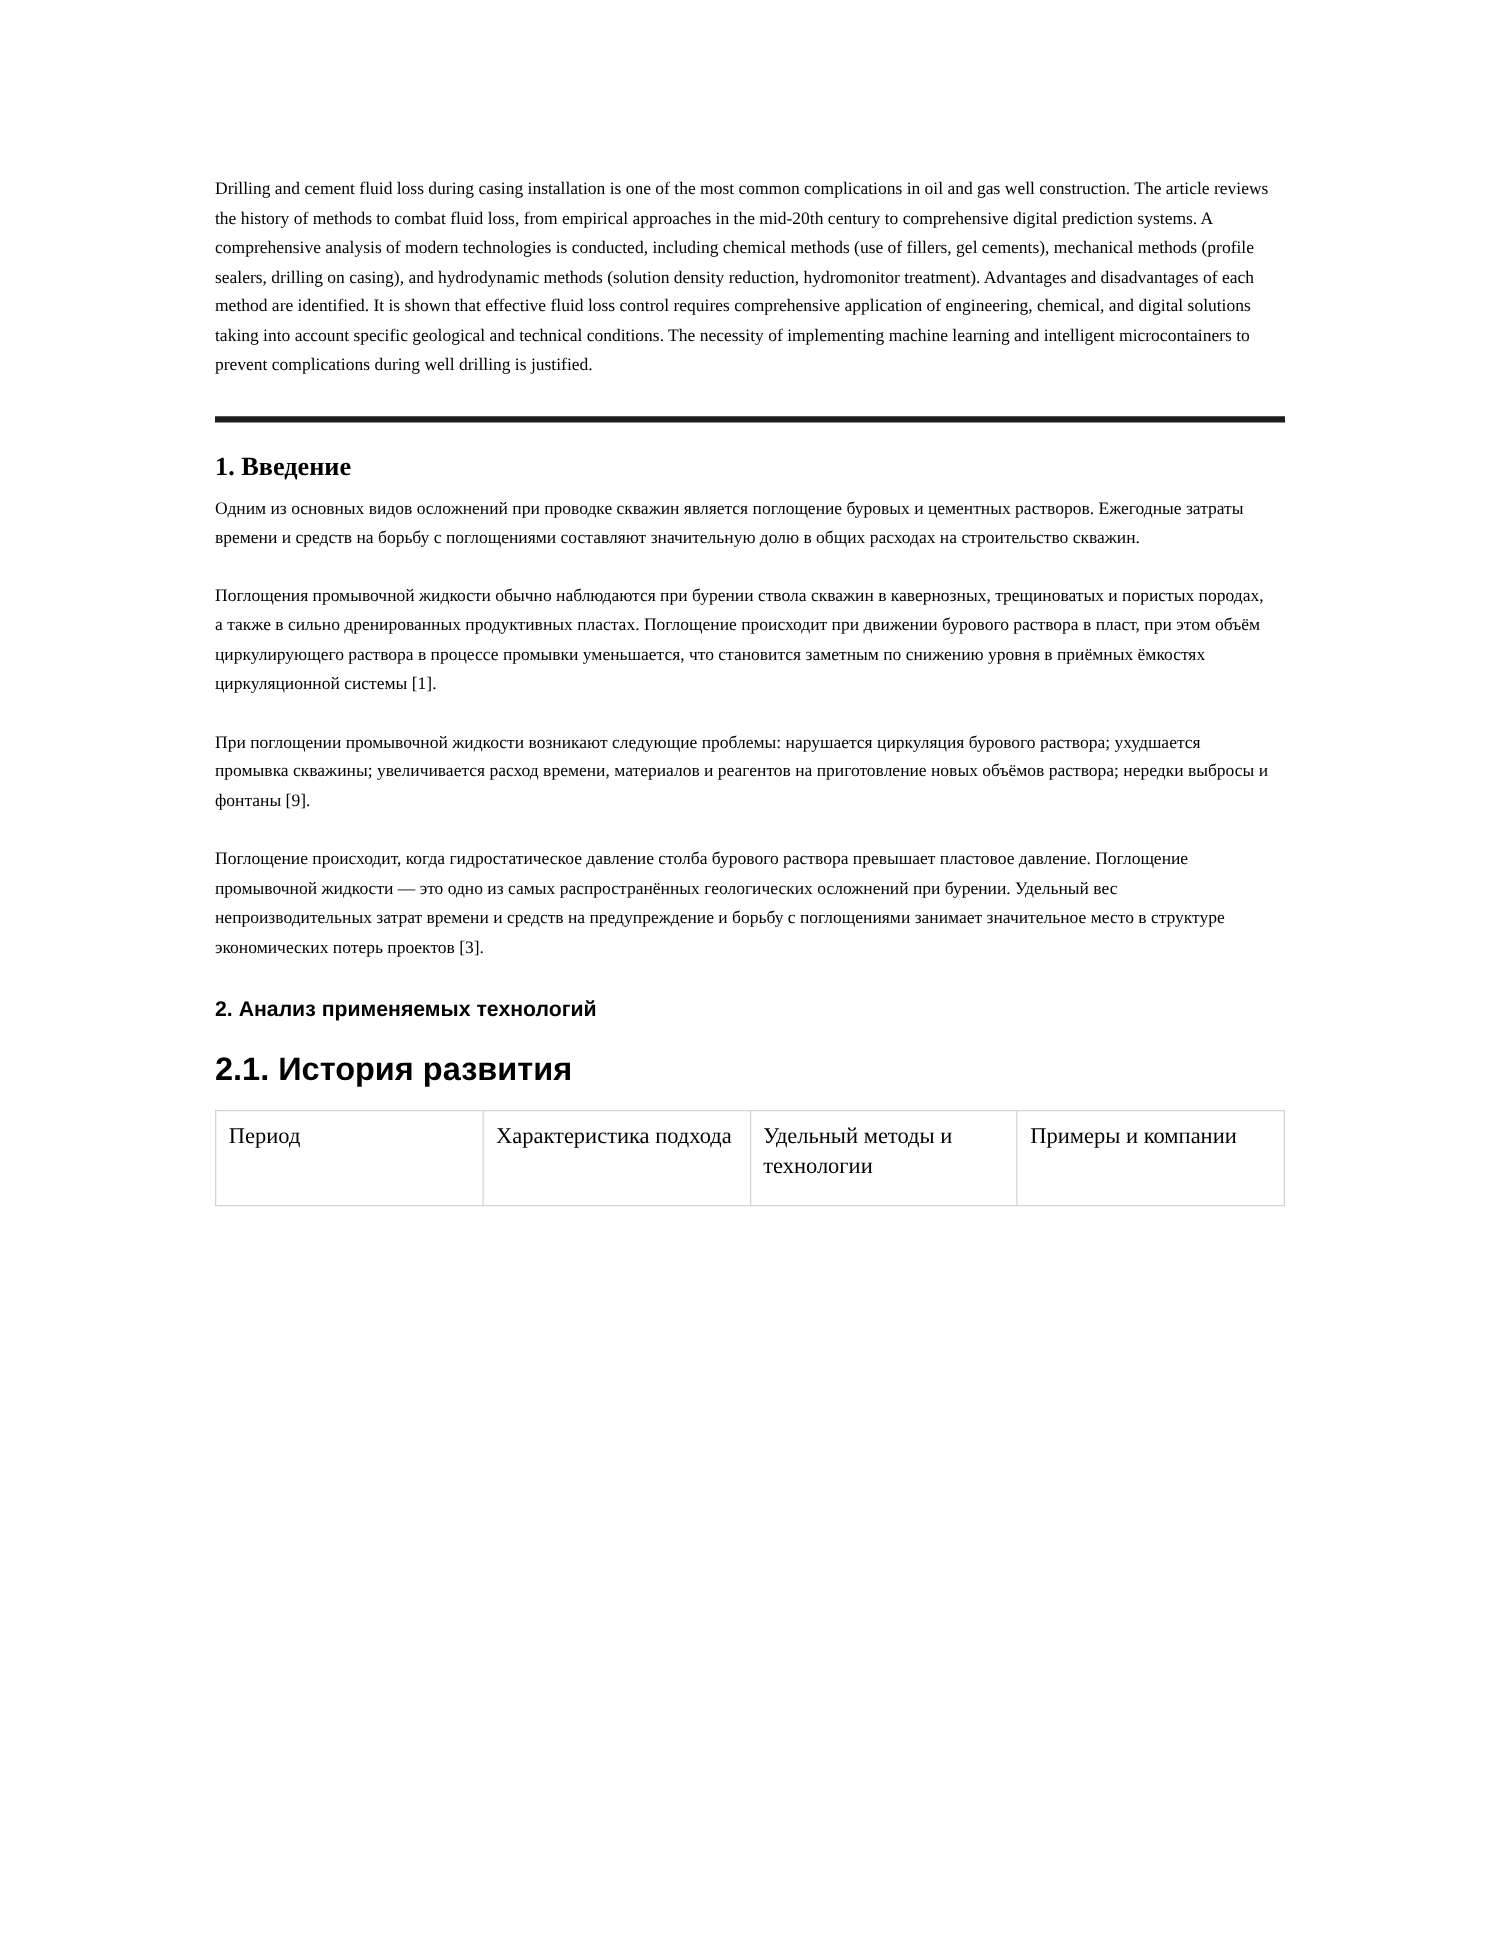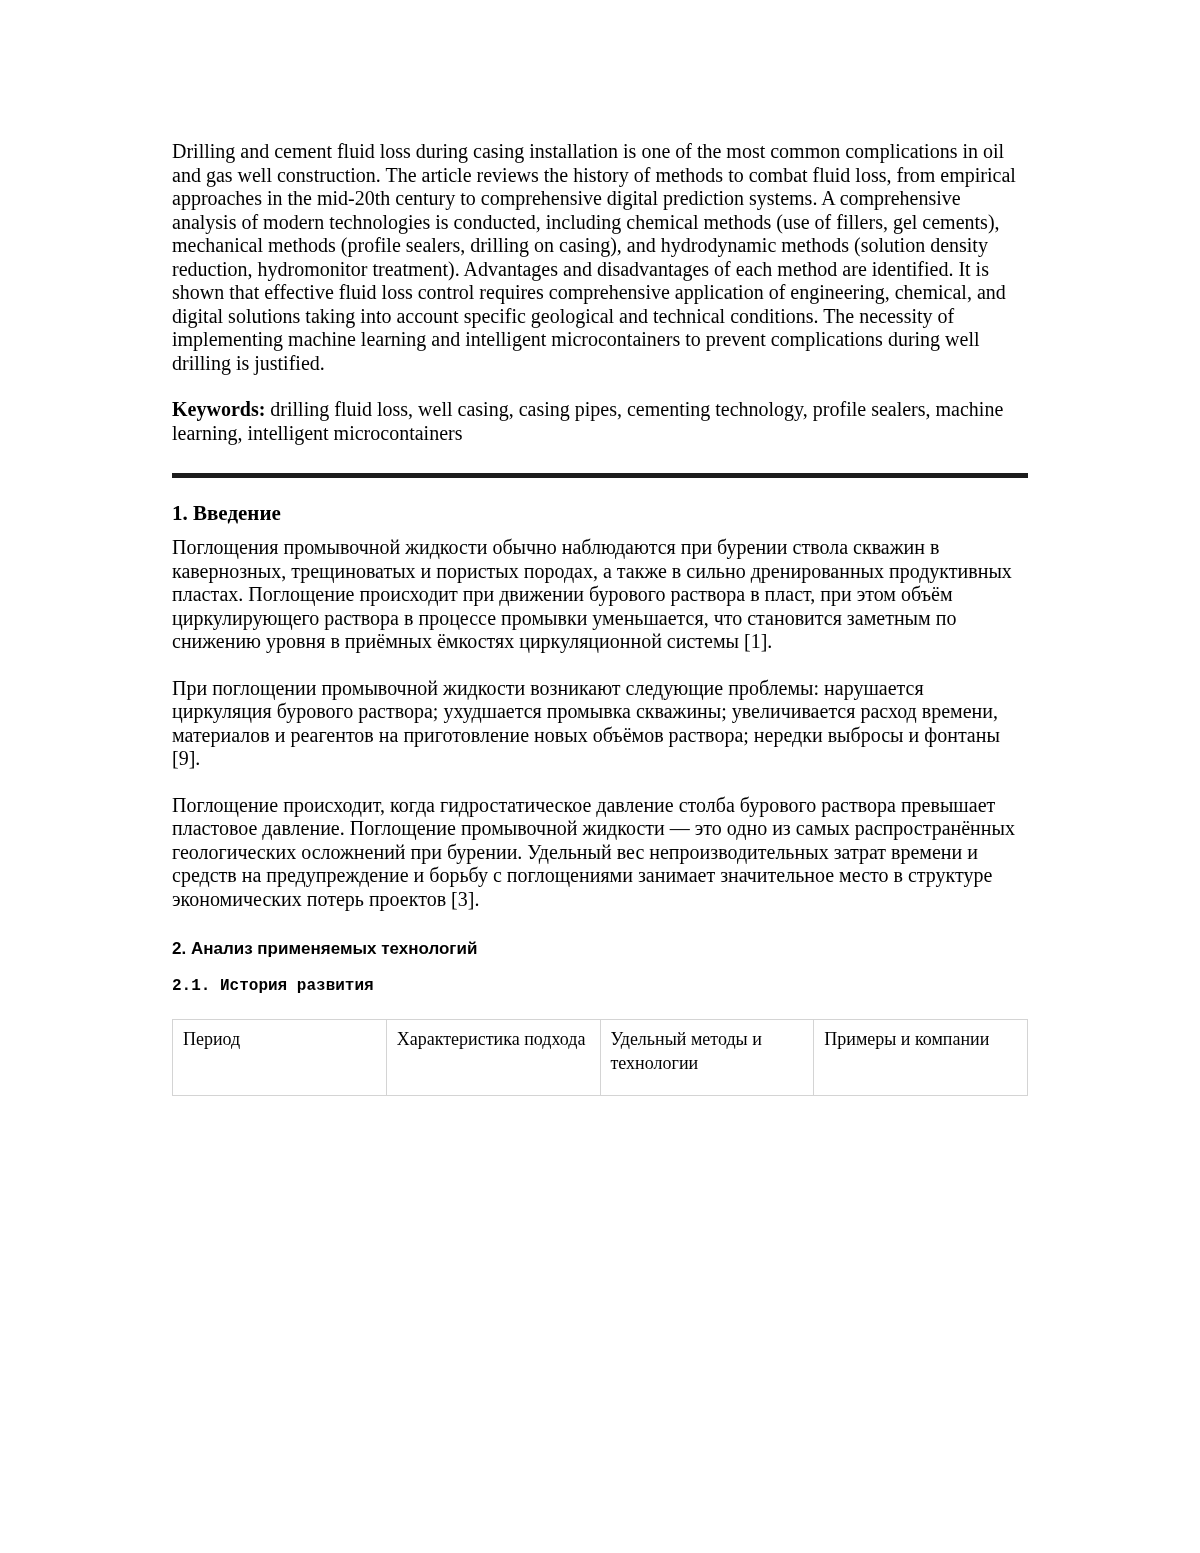--- a/index.html
+++ b/index.html
@@ -15,21 +15,21 @@
     font-family: "Liberation Serif", "DejaVu Serif", serif;
   }
   .page {
     box-sizing: border-box;
     width: 1200px;
     height: 1553px;
     padding: 140px 172px 0 172px;
   }
   .body-text {
     margin: 0 12px 23px 0;
-    font-size: 20px;
+    font-size: 14px;
     line-height: 23.5px;
     text-align: left;
   }
   .keywords-label {
     font-weight: bold;
   }
   .divider {
     border: none;
     height: 5px;
     background: #1c1c1c;
@@ -43,25 +43,25 @@
     margin: 0 0 10px 0;
   }
   .h-sans {
     font-family: "Liberation Sans", "DejaVu Sans", sans-serif;
     font-weight: bold;
     font-size: 17px;
     line-height: 29px;
     margin: 16px 0 0 0;
   }
   .h-sans-sub {
-    font-family: Liberation Mono, monospace;
+    font-family: Liberation Sans, sans-serif;
     font-weight: bold;
-    font-size: 16px;
+    font-size: 26px;
     line-height: 26px;
-    margin: 10px 0 6px 0;
+    margin: 20px 0 6px 0;
   }
   .doc-table {
     width: 100%;
     border-collapse: collapse;
     table-layout: fixed;
     margin-top: 20px;
     padding-left: 40px;
   }
   .doc-table th {
     width: 25%;
@@ -75,26 +75,26 @@
     height: 32px;
   }
 </style>
 </head>
 <body>
 
 <div class="page">
 
   <p class="body-text">Drilling and cement fluid loss during casing installation is one of the most common complications in oil and gas well construction. The article reviews the history of methods to combat fluid loss, from empirical approaches in the mid-20th century to comprehensive digital prediction systems. A comprehensive analysis of modern technologies is conducted, including chemical methods (use of fillers, gel cements), mechanical methods (profile sealers, drilling on casing), and hydrodynamic methods (solution density reduction, hydromonitor treatment). Advantages and disadvantages of each method are identified. It is shown that effective fluid loss control requires comprehensive application of engineering, chemical, and digital solutions taking into account specific geological and technical conditions. The necessity of implementing machine learning and intelligent microcontainers to prevent complications during well drilling is justified.</p>
 
-  <p class="body-text"><span class="keywords-label">Keywords:</span><span> drilling fluid loss, well casing, casing pipes, cementing technology, profile sealers, machine learning, intelligent microcontainers</span></p>
 
   <hr class="divider">
 
   <h2 class="h-serif">1. Введение</h2>
 
+  <p class="body-text">Одним из основных видов осложнений при проводке скважин является поглощение буровых и цементных растворов. Ежегодные затраты времени и средств на борьбу с поглощениями составляют значительную долю в общих расходах на строительство скважин.</p>
 
   <p class="body-text">Поглощения промывочной жидкости обычно наблюдаются при бурении ствола скважин в кавернозных, трещиноватых и пористых породах, а также в сильно дренированных продуктивных пластах. Поглощение происходит при движении бурового раствора в пласт, при этом объём циркулирующего раствора в процессе промывки уменьшается, что становится заметным по снижению уровня в приёмных ёмкостях циркуляционной системы [1].</p>
 
   <p class="body-text">При поглощении промывочной жидкости возникают следующие проблемы: нарушается циркуляция бурового раствора; ухудшается промывка скважины; увеличивается расход времени, материалов и реагентов на приготовление новых объёмов раствора; нередки выбросы и фонтаны [9].</p>
 
   <p class="body-text">Поглощение происходит, когда гидростатическое давление столба бурового раствора превышает пластовое давление. Поглощение промывочной жидкости — это одно из самых распространённых геологических осложнений при бурении. Удельный вес непроизводительных затрат времени и средств на предупреждение и борьбу с поглощениями занимает значительное место в структуре экономических потерь проектов [3].</p>
 
   <h2 class="h-sans">2. Анализ применяемых технологий</h2>
 
   <h3 class="h-sans-sub">2.1. История развития</h3>

